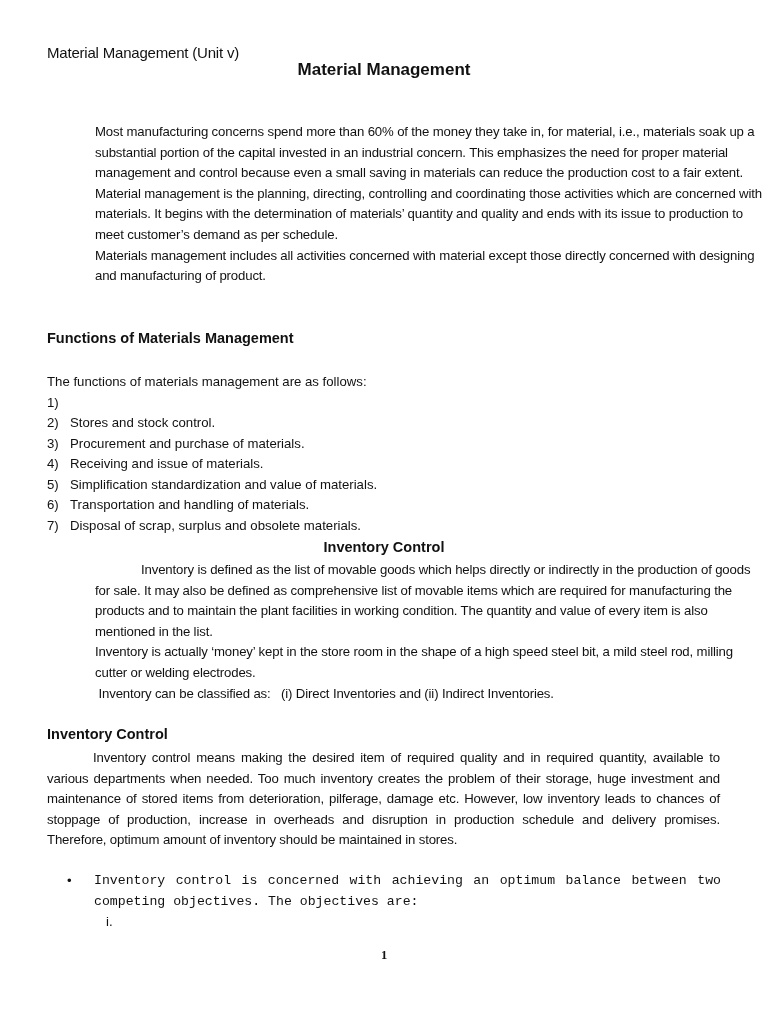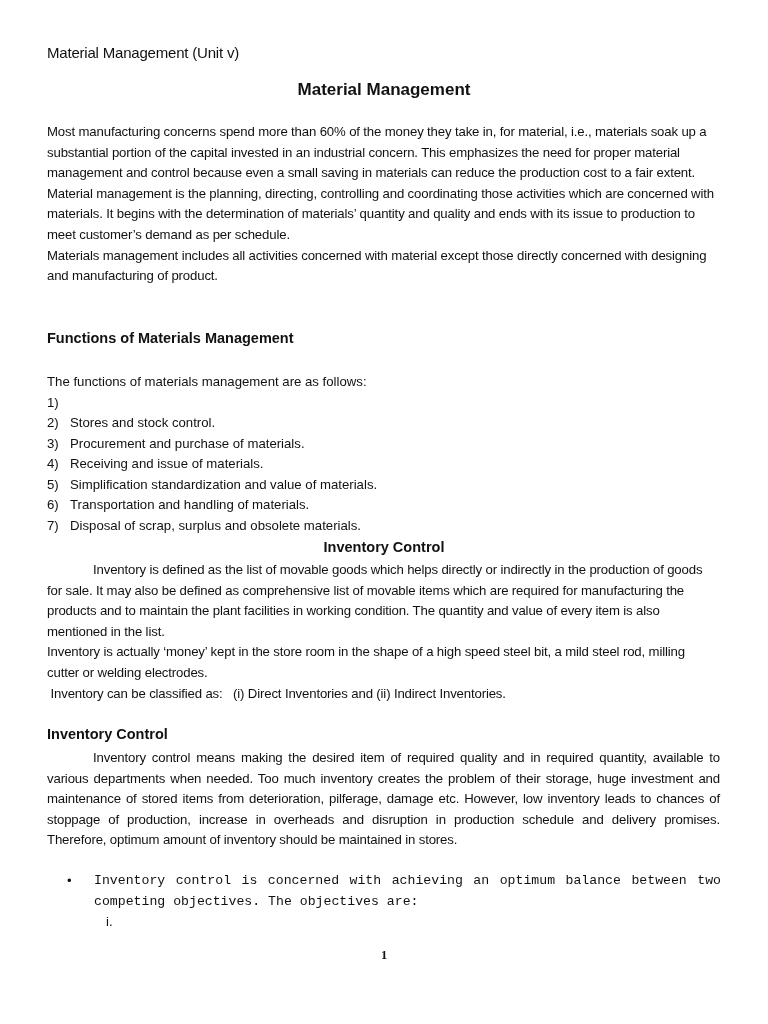--- a/index.html
+++ b/index.html
@@ -1,19 +1,19 @@
 <!DOCTYPE html>
 <html><head>
   <meta charset="utf-8">
   <style>
     html, body { margin: 0; padding: 0; background: #ffffff; }
     body { width: 768px; height: 1024px; position: relative; overflow: hidden; color: #111; font-family: "Liberation Sans", sans-serif; }
     .page { position: absolute; left: 0; top: 0; width: 768px; height: 1024px; }
     .header { position: absolute; left: 47px; top: 44px; font-size: 15px; letter-spacing: -0.2px; }
-    .title { position: absolute; left: 0; width: 768px; top: 80px; text-align: center; font-size: 17px; font-weight: bold; }
+    .title { position: absolute; left: 0; width: 768px; top: 60px; text-align: center; font-size: 17px; font-weight: bold; }
     .para { position: absolute; left: 47px; width: 673px; font-size: 13.2px; line-height: 20.6px; letter-spacing: -0.15px; }
     .para p { margin: 0; }
     .justify { text-align: justify; text-align-last: left; }
     .indent { text-indent: 46px; }
     .h2 { position: absolute; left: 47px; font-size: 14.5px; font-weight: bold; }
     .h2c { position: absolute; left: 0; width: 768px; text-align: center; font-size: 14.5px; font-weight: bold; }
     .list { position: absolute; left: 47px; width: 673px; font-size: 13.2px; line-height: 20.5px; }
     .list .item { display: flex; }
     .list .num { width: 23px; flex: none; }
     .bullet-wrap { position: absolute; left: 66px; width: 655px; font-size: 13.2px; line-height: 20.6px; }
@@ -26,21 +26,21 @@
   </style>
 </head>
 <body>
 
 <div class="page">
 
   <div class="header">Material Management (Unit v)</div>
 
   <div class="title">Material Management</div>
 
-  <div class="para" style="top:122px;">
+  <div class="para" style="top:122px;margin-left:48px;">
     <p>Most manufacturing concerns spend more than 60% of the money they take in, for material, i.e., materials soak up a substantial portion of the capital invested in an industrial concern. This emphasizes the need for proper material management and control because even a small saving in materials can reduce the production cost to a fair extent.</p>
     <p>Material management is the planning, directing, controlling and coordinating those activities which are concerned with materials. It begins with the determination of materials’ quantity and quality and ends with its issue to production to meet customer’s demand as per schedule.</p>
     <p>Materials management includes all activities concerned with material except those directly concerned with designing and manufacturing of product.</p>
   </div>
 
   <div class="h2" style="top:330px;">Functions of Materials Management</div>
 
   <div class="list" style="top:372px;">
     <div>The functions of materials management are as follows:</div>
     <div class="item">
@@ -67,21 +67,21 @@
       <span>Transportation and handling of materials.</span>
     </div>
     <div class="item">
       <span class="num">7)</span>
       <span>Disposal of scrap, surplus and obsolete materials.</span>
     </div>
   </div>
 
   <div class="h2c" style="top:539px;">Inventory Control</div>
 
-  <div class="para" style="top:560px;">
+  <div class="para" style="top:560px;margin-left:48px;">
     <p class="indent">Inventory is defined as the list of movable goods which helps directly or indirectly in the production of goods for sale. It may also be defined as comprehensive list of movable items which are required for manufacturing the products and to maintain the plant facilities in working condition. The quantity and value of every item is also mentioned in the list.</p>
     <p>Inventory is actually ‘money’ kept in the store room in the shape of a high speed steel bit, a mild steel rod, milling cutter or welding electrodes.</p>
     <p style="white-space:pre;"> Inventory can be classified as:   (i) Direct Inventories and (ii) Indirect Inventories.</p>
   </div>
 
   <div class="h2" style="top:726px;">Inventory Control</div>
 
   <div class="para justify" style="top:748px;">
     <p class="indent">Inventory control means making the desired item of required quality and in required quantity, available to various departments when needed. Too much inventory creates the problem of their storage, huge investment and maintenance of stored items from deterioration, pilferage, damage etc. However, low inventory leads to chances of stoppage of production, increase in overheads and disruption in production schedule and delivery promises. Therefore, optimum amount of inventory should be maintained in stores.</p>
   </div>

